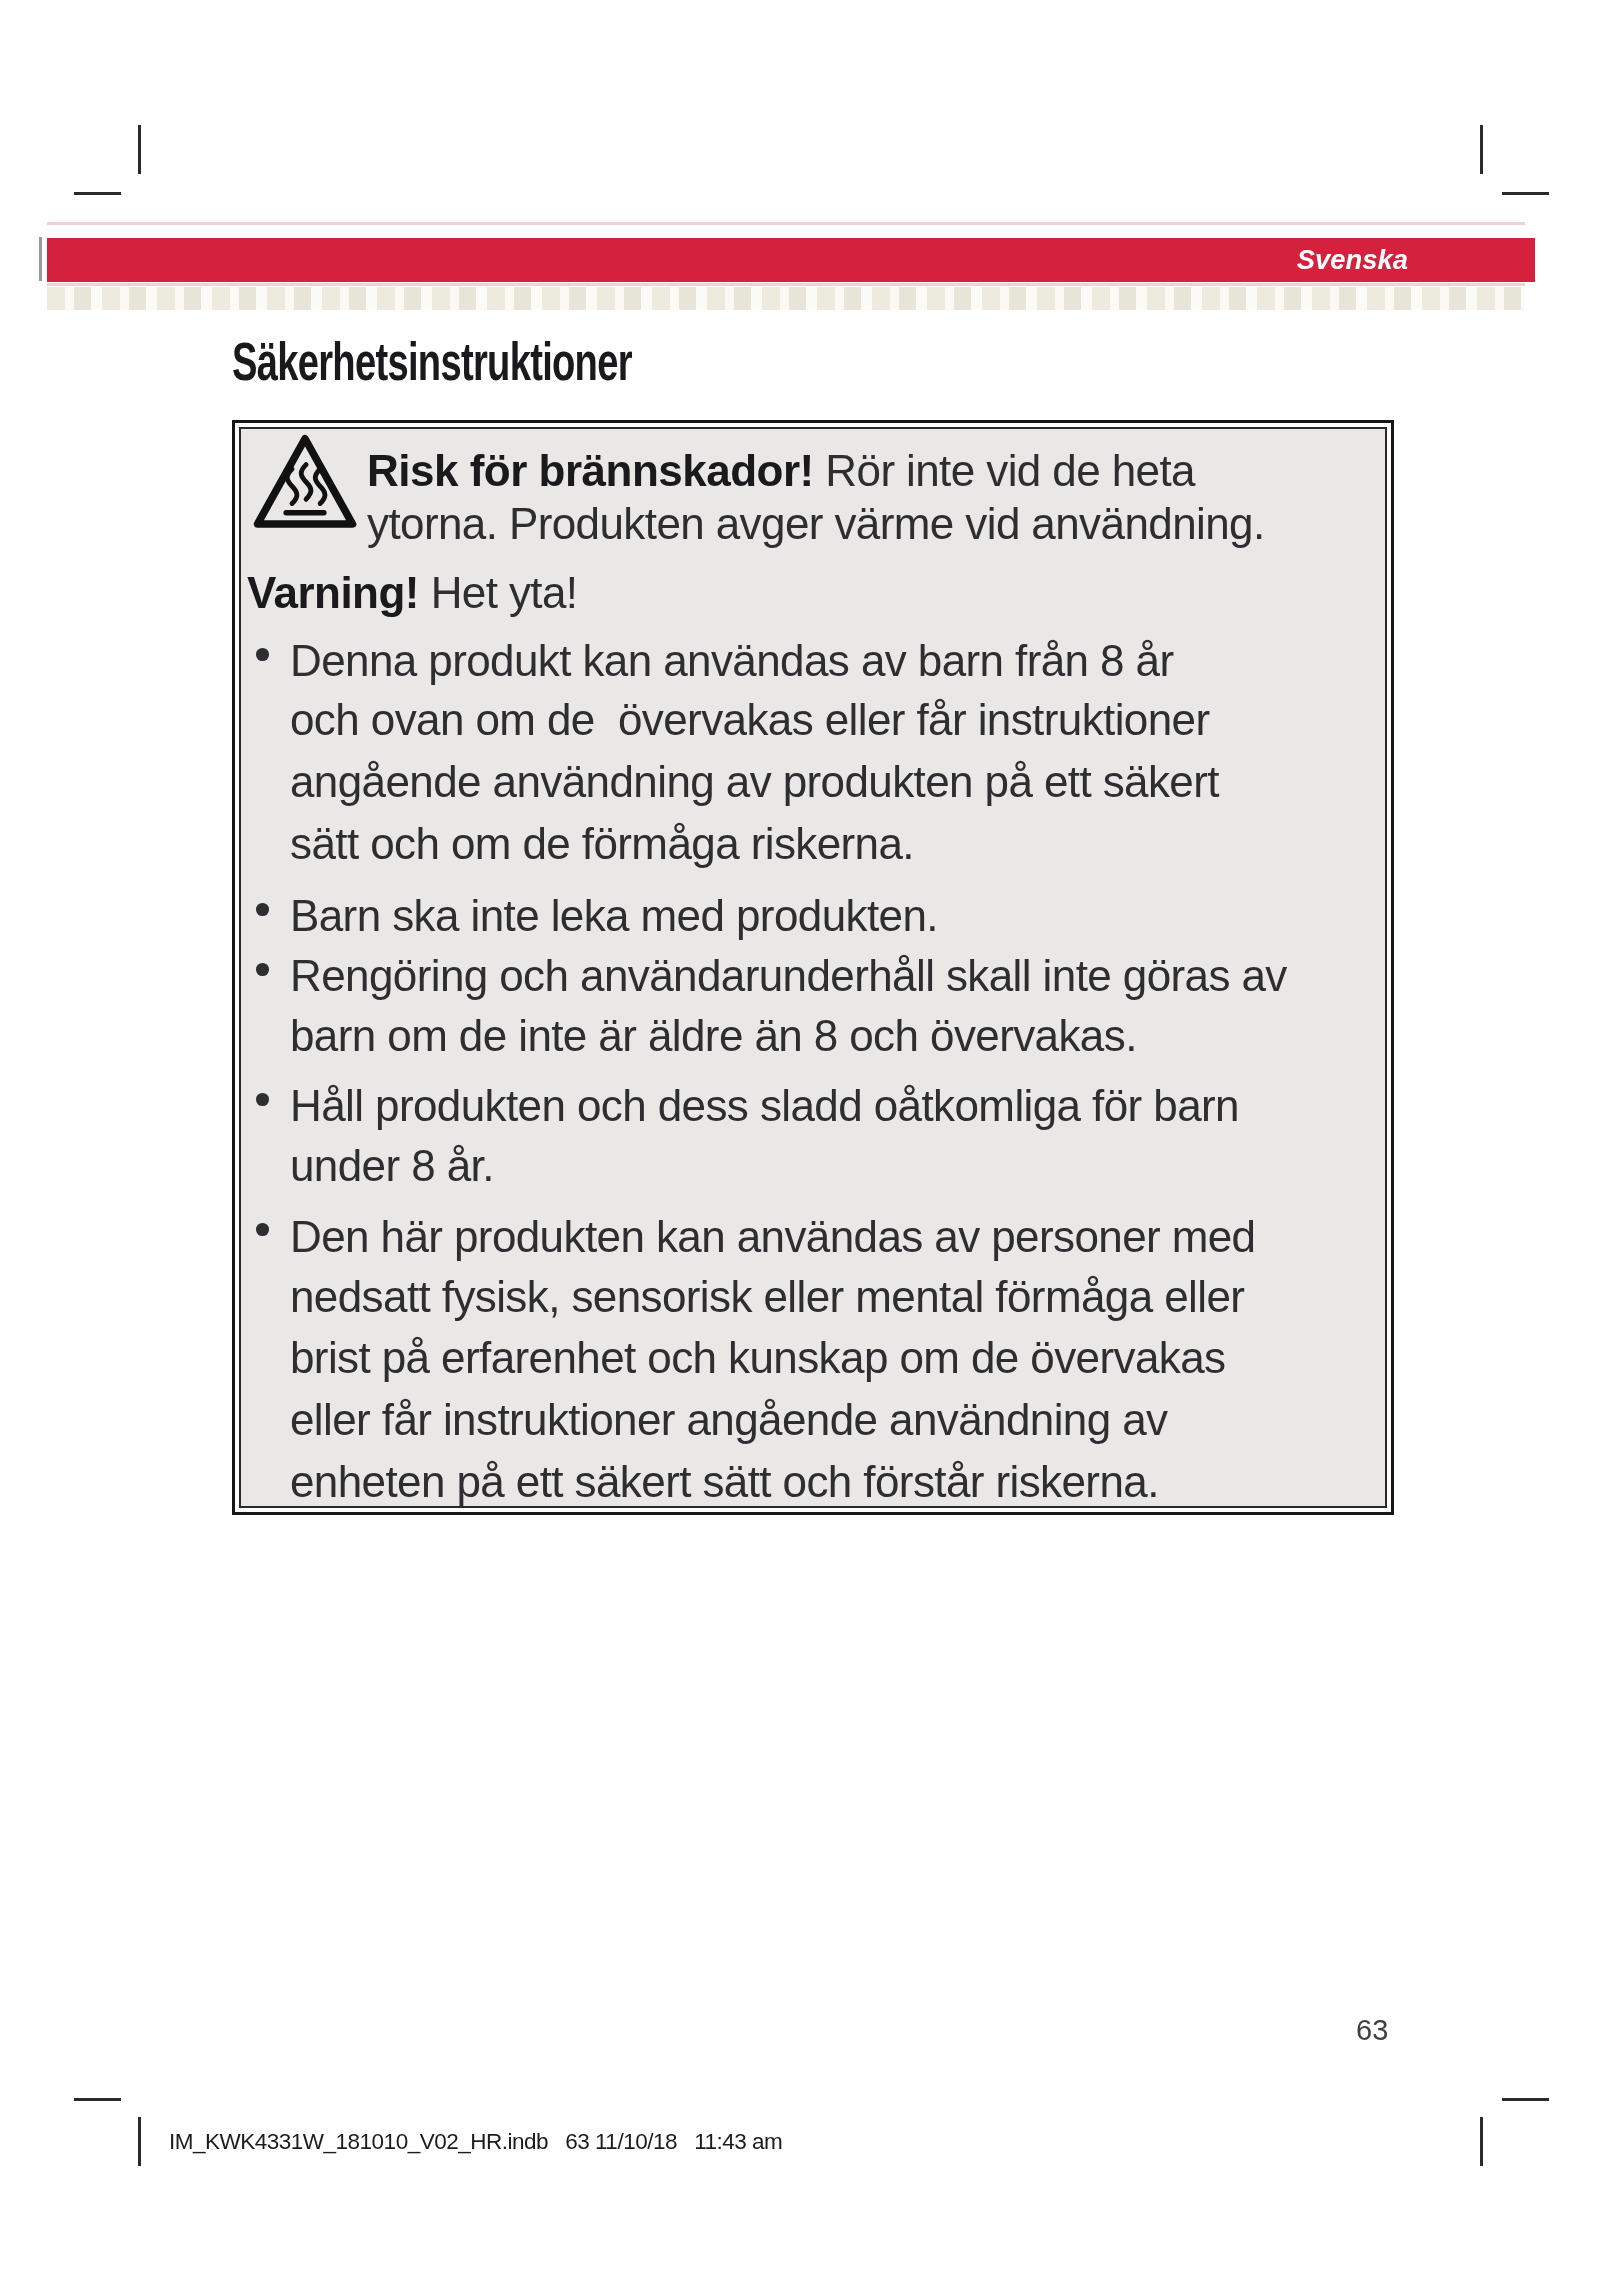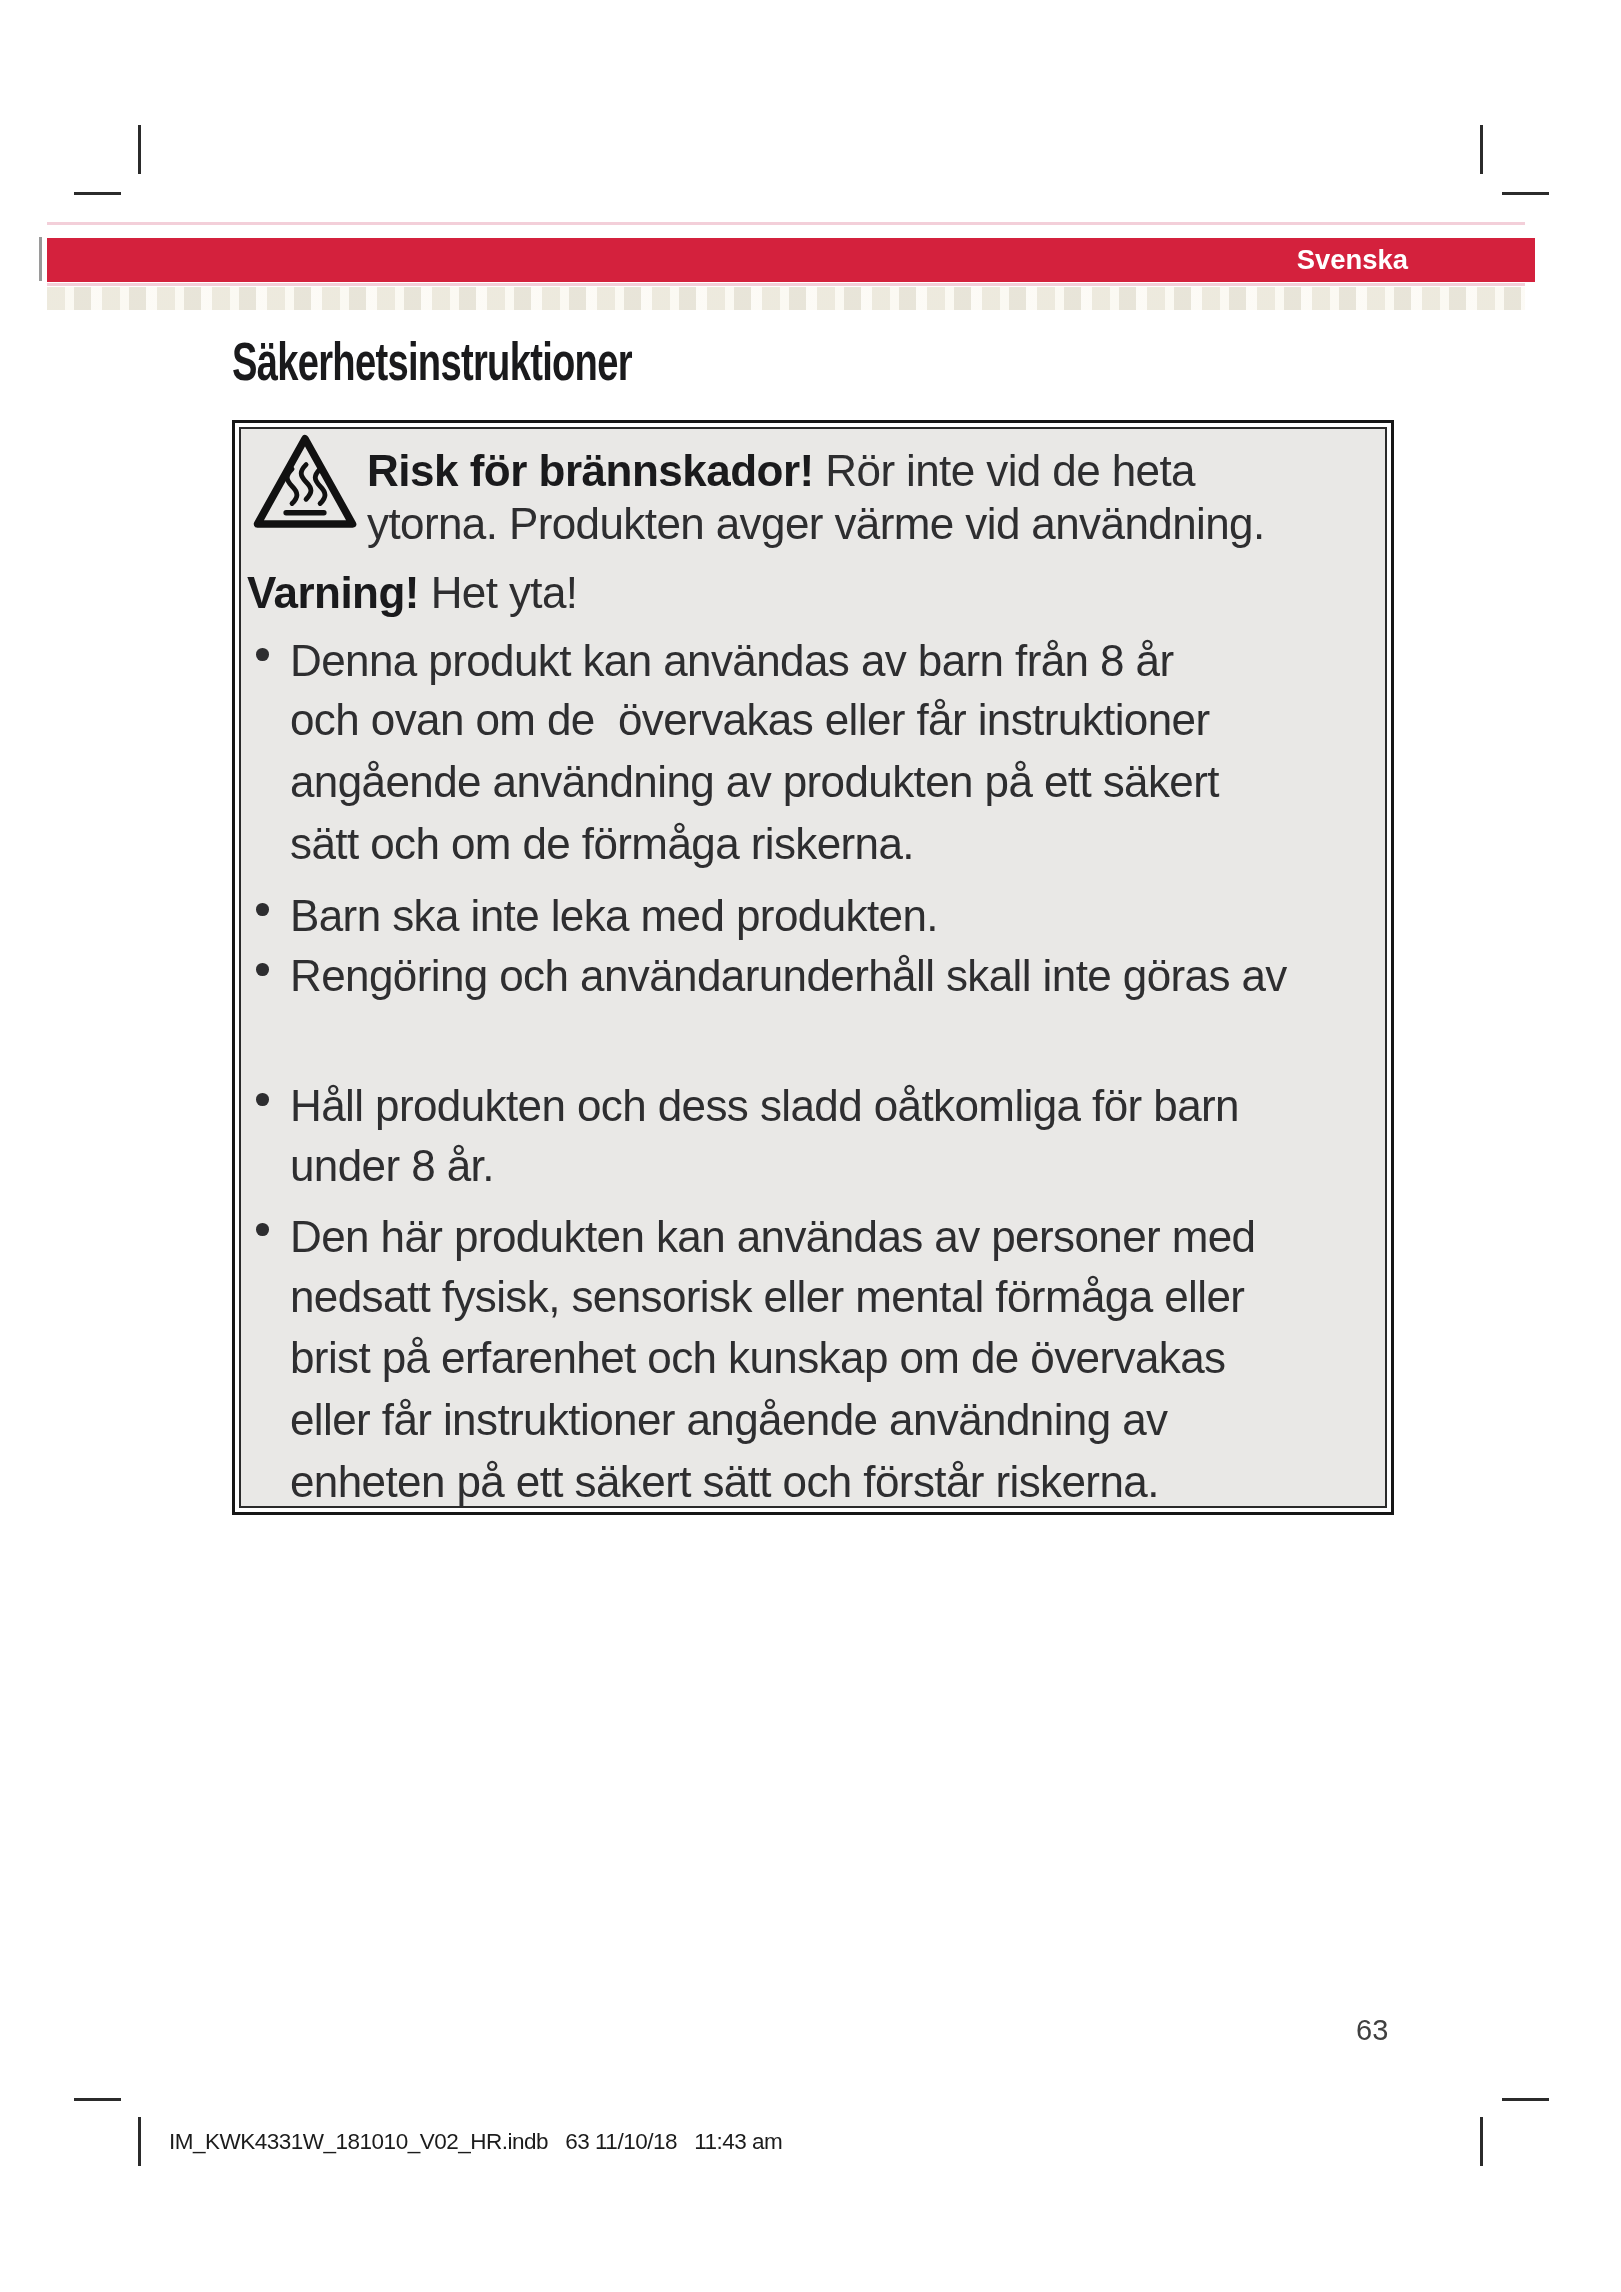--- a/index.html
+++ b/index.html
@@ -11,21 +11,21 @@
     overflow:hidden;
   }
   
   .crop{position:absolute;background:#2b2b2b;}
   .crop.v{width:2.9px;height:49px;}
   .crop.h{width:47px;height:2.9px;}
   
   .lang-bar{
     position:absolute;left:47px;top:238px;width:1488px;height:44px;
     background:#d4213d;display:flex;align-items:center;justify-content:flex-end;
-    padding-right:127px;box-sizing:border-box;
+    padding-right:127px;box-sizing:border-box;font-style:italic;
   }
   .lang-bar .label{
     color:#ffffff;font-size:27.4px;font-weight:bold;letter-spacing:0px;
   }
   .pink-line{position:absolute;left:47px;width:1478px;height:2.9px;background:#f0c3d0;opacity:.8;}
   .noise-band{
     position:absolute;left:47px;top:287px;width:1478px;height:22.5px;opacity:.85;
     background:repeating-linear-gradient(90deg,
       #eae6d8 0px, #eae6d8 17.6px,
       #faf8f0 17.6px, #faf8f0 26.5px,
@@ -107,20 +107,21 @@
   <div class="bline" style="left:290px;top:623px;">Denna produkt kan användas av barn från 8 år</div>
   <div class="bline" style="left:290px;top:682px;">och ovan om de  övervakas eller får instruktioner</div>
   <div class="bline" style="left:290px;top:744px;">angående användning av produkten på ett säkert</div>
   <div class="bline" style="left:290px;top:806px;">sätt och om de förmåga riskerna.</div>
 
   <div class="dot" style="left:256px;top:903px;"></div>
   <div class="bline" style="left:290px;top:878px;">Barn ska inte leka med produkten.</div>
 
   <div class="dot" style="left:256px;top:963px;"></div>
   <div class="bline" style="left:290px;top:938px;">Rengöring och användarunderhåll skall inte göras av</div>
+  <div class="bline" style="left:290px;top:998px;">barn om de inte är äldre än 8 och övervakas.</div>
 
   <div class="dot" style="left:256px;top:1093px;"></div>
   <div class="bline" style="left:290px;top:1068px;">Håll produkten och dess sladd oåtkomliga för barn</div>
   <div class="bline" style="left:290px;top:1128px;">under 8 år.</div>
 
   <div class="dot" style="left:256px;top:1223px;"></div>
   <div class="bline" style="left:290px;top:1199px;">Den här produkten kan användas av personer med</div>
   <div class="bline" style="left:290px;top:1259px;">nedsatt fysisk, sensorisk eller mental förmåga eller</div>
   <div class="bline" style="left:290px;top:1320px;">brist på erfarenhet och kunskap om de övervakas</div>
   <div class="bline" style="left:290px;top:1382px;">eller får instruktioner angående användning av</div>

